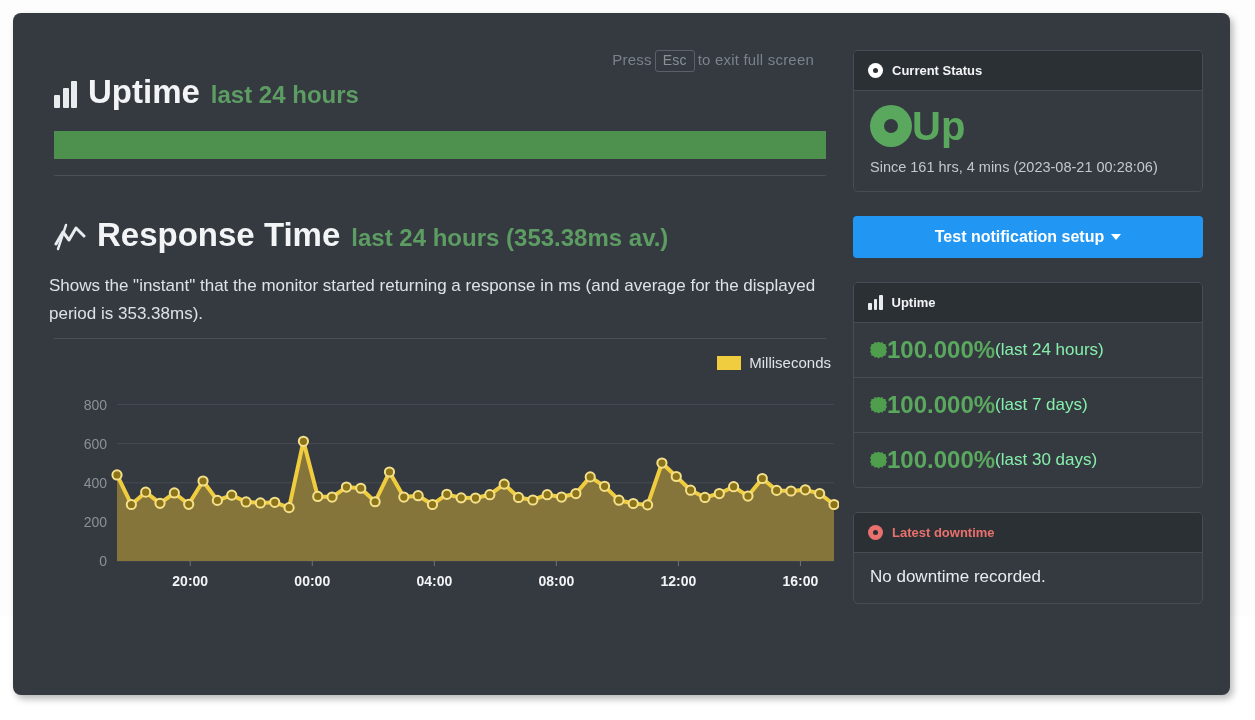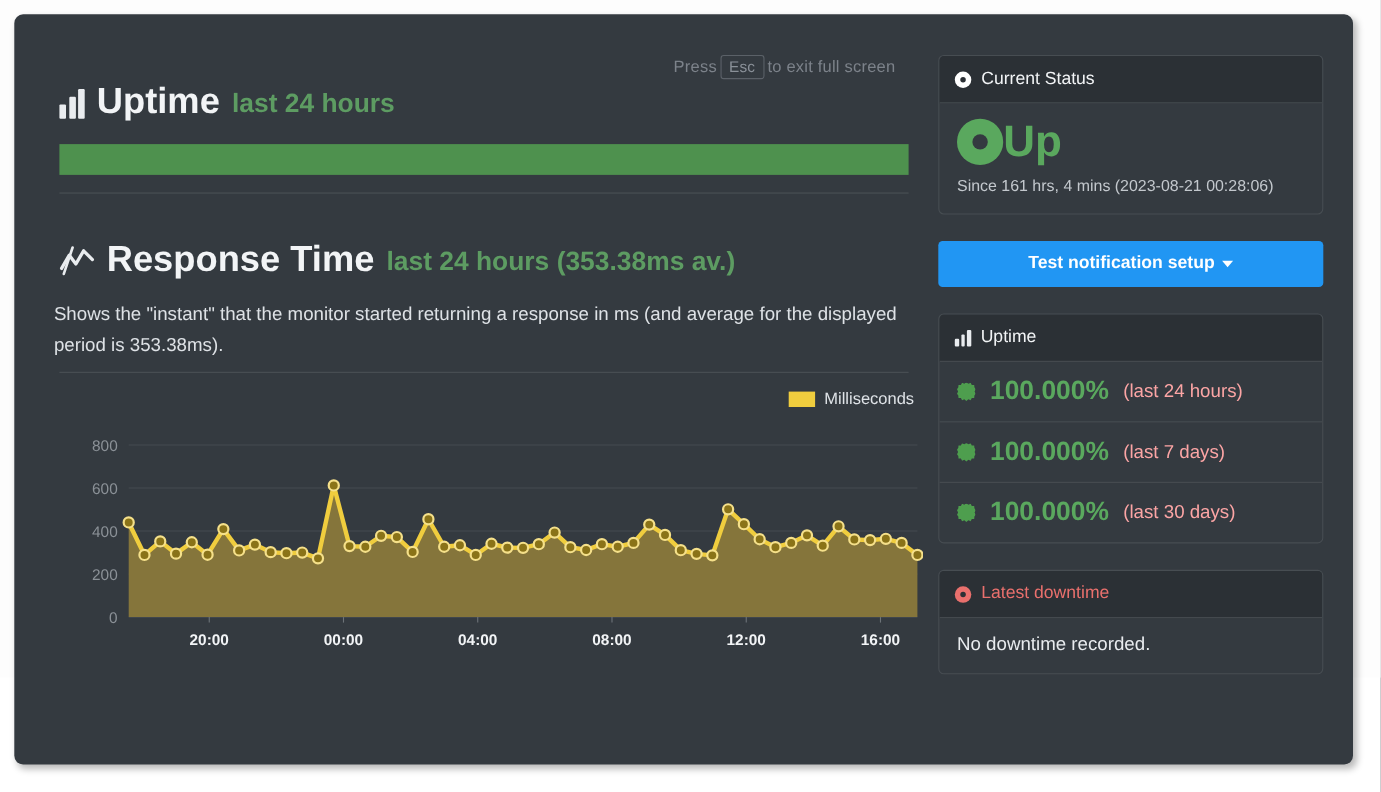--- a/index.html
+++ b/index.html
@@ -153,21 +153,21 @@
     overflow: hidden;
     margin-bottom: 24px;
   }
   .card-head {
     background: #2b3035;
     padding: 12px 14px;
     display: flex; align-items: center; gap: 9px;
     border-bottom: 1px solid #474d52;
   }
   .card-head .h-label {
-    font-size: 16px; font-weight: normal; color: #f2f4f6;
+    font-size: 13px; font-weight: bold; color: #f2f4f6;
   }
   .card-head.danger .h-label { color: #e9706d; }
 
   .dot-icon {
     width: 15px; height: 15px;
     border-radius: 50%;
     background: #ffffff;
     display: flex; align-items: center; justify-content: center;
     flex: none;
   }
@@ -211,32 +211,32 @@
   }
   .caret-down {
     width: 0; height: 0;
     border-left: 5px solid transparent;
     border-right: 5px solid transparent;
     border-top: 6px solid #ffffff;
     display: inline-block;
   }
 
   .uptime-row {
-    display: flex; align-items: center; gap: 13px;
+    display: flex; align-items: center; 
     padding: 13px 16px;
     border-bottom: 1px solid #474d52;
   }
   .uptime-row:last-child { border-bottom: none; }
   .burst-icon {
     width: 17px; height: 17px; flex: none;
     background: #4e9e4e;
     clip-path: polygon(50% 0%,61% 8%,73% 3%,79% 15%,92% 15%,93% 27%,100% 37%,94% 49%,100% 61%,93% 71%,92% 84%,79% 84%,73% 96%,61% 91%,50% 100%,39% 91%,27% 96%,21% 84%,8% 84%,7% 71%,0% 61%,6% 49%,0% 37%,7% 27%,8% 15%,21% 15%,27% 3%,39% 8%);
   }
   .uptime-pct { font-size: 24px; font-weight: bold; color: #5aa85e; }
-  .uptime-period { font-size: 17px; color: #fca5a5; }
+  .uptime-period { font-size: 17px; color: #86efac; }
 
   .downtime-text { font-size: 17px; color: #e9ecef; }
 </style>
 </head>
 <body>
 
 <div id="frame">
   <div id="page">
 
     <div id="left">

